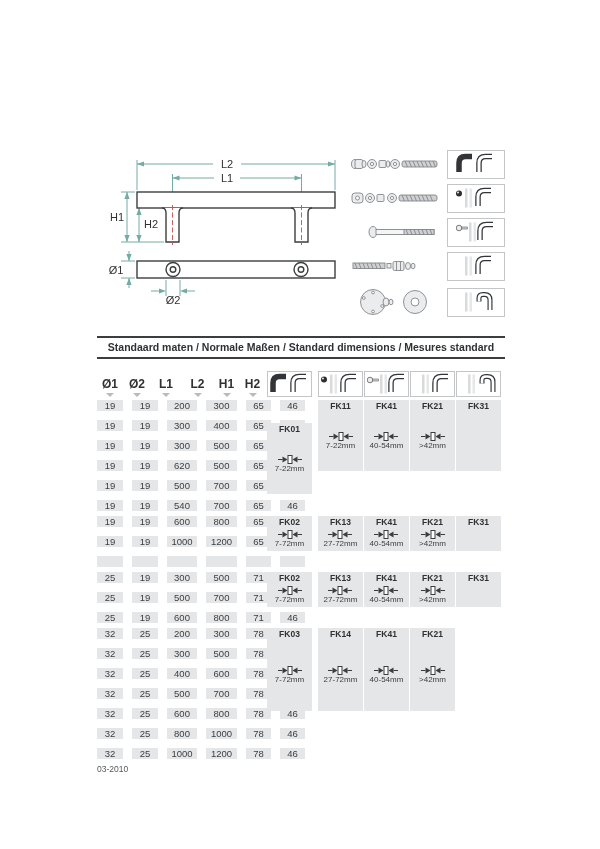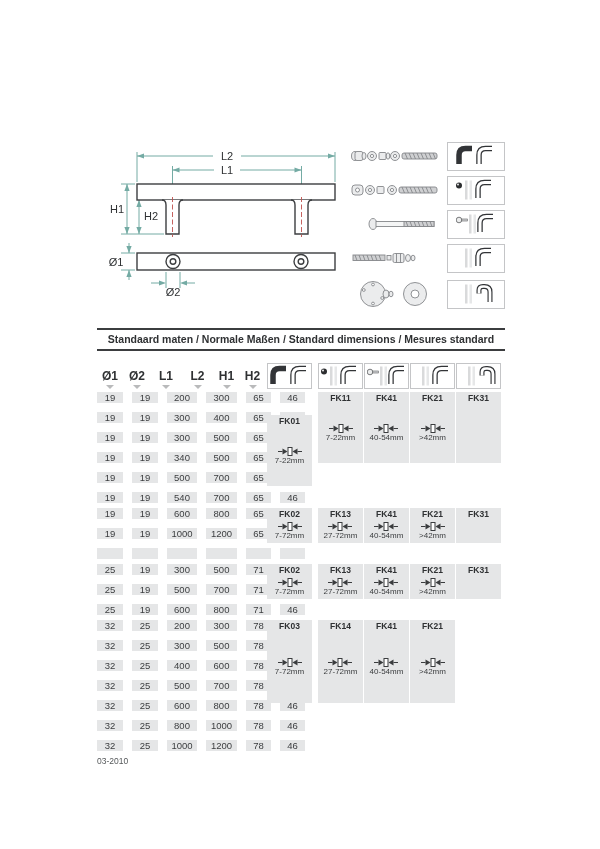--- a/index.html
+++ b/index.html
@@ -1,18 +1,18 @@
 <!DOCTYPE html>
 <html style="--red: #b5493f; --teal: #74aba4; --cellbg: #e5e6e7;"><head>
 <meta charset="utf-8">
 <style>
   html,body{margin:0;padding:0;background:#888;}
   .page{width:600px;height:849px;background:#ffffff;position:relative;
         font-family:"Liberation Sans",sans-serif;color:#3b3d3f;overflow:hidden;}
-  .content{position:absolute;left:97px;top:140px;width:408px;}
+  .content{position:absolute;left:97px;top:148px;width:408px;}
 
   
   .top{display:flex;height:172px;}
   .drawing-wrap{width:252px;height:172px;}
   .hardware{width:156px;height:172px;display:flex;flex-direction:column;justify-content:space-between;}
   .hw-row{display:flex;align-items:center;justify-content:space-between;height:32px;}
   .mount-box{width:56px;height:27px;border:1px solid #c4c5c7;background:#fff;
              display:flex;align-items:center;justify-content:center;flex:none;}
 
   
@@ -308,21 +308,21 @@
             <div class="num-cell">65</div>
             <div class="num-cell">46</div>
             <div class="num-cell">19</div>
             <div class="num-cell">19</div>
             <div class="num-cell">300</div>
             <div class="num-cell">500</div>
             <div class="num-cell">65</div>
             <div class="num-cell">46</div>
             <div class="num-cell">19</div>
             <div class="num-cell">19</div>
-            <div class="num-cell">340</div>
+            <div class="num-cell">620</div>
             <div class="num-cell">500</div>
             <div class="num-cell">65</div>
             <div class="num-cell">46</div>
             <div class="num-cell">19</div>
             <div class="num-cell">19</div>
             <div class="num-cell">500</div>
             <div class="num-cell">700</div>
             <div class="num-cell">65</div>
             <div class="num-cell">46</div>
             <div class="num-cell">19</div>

